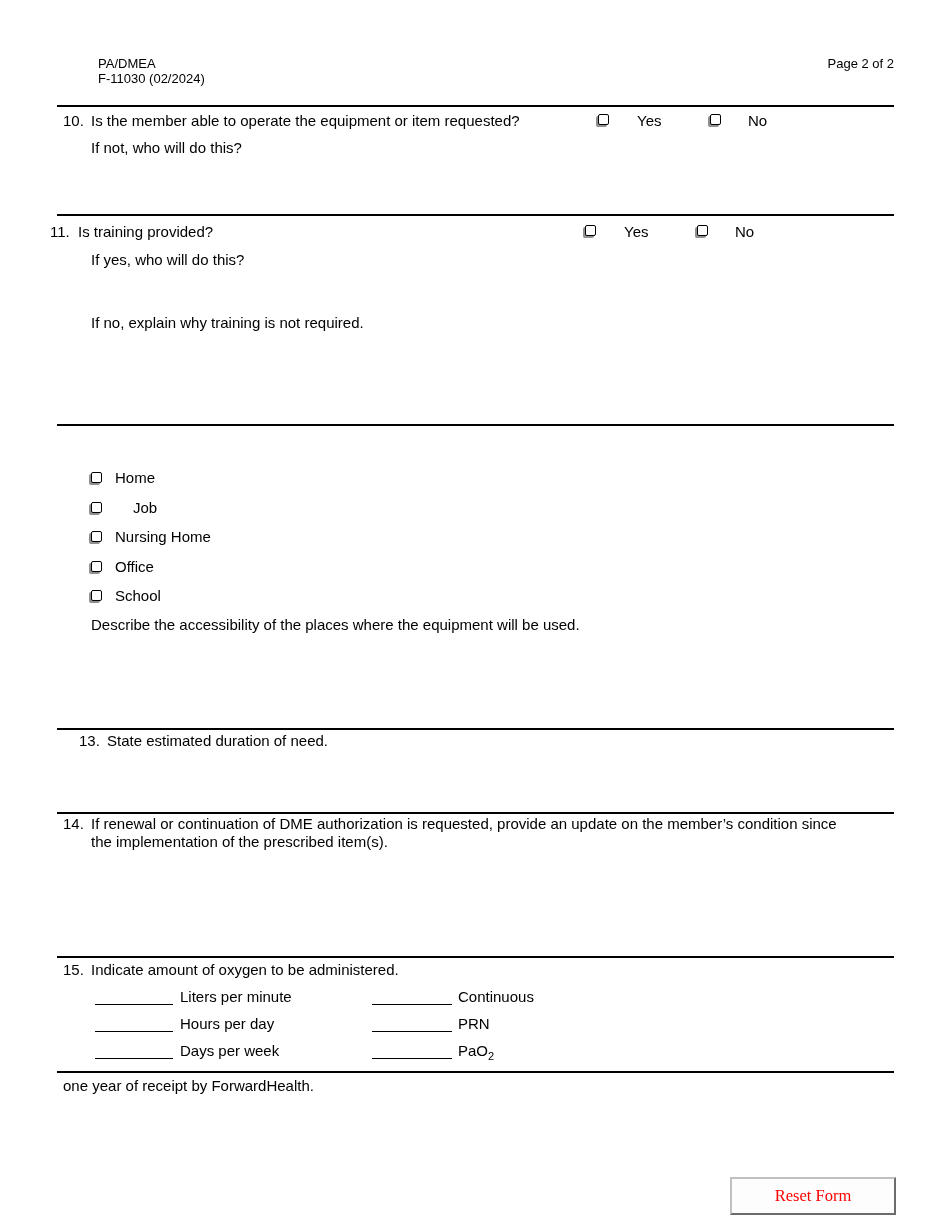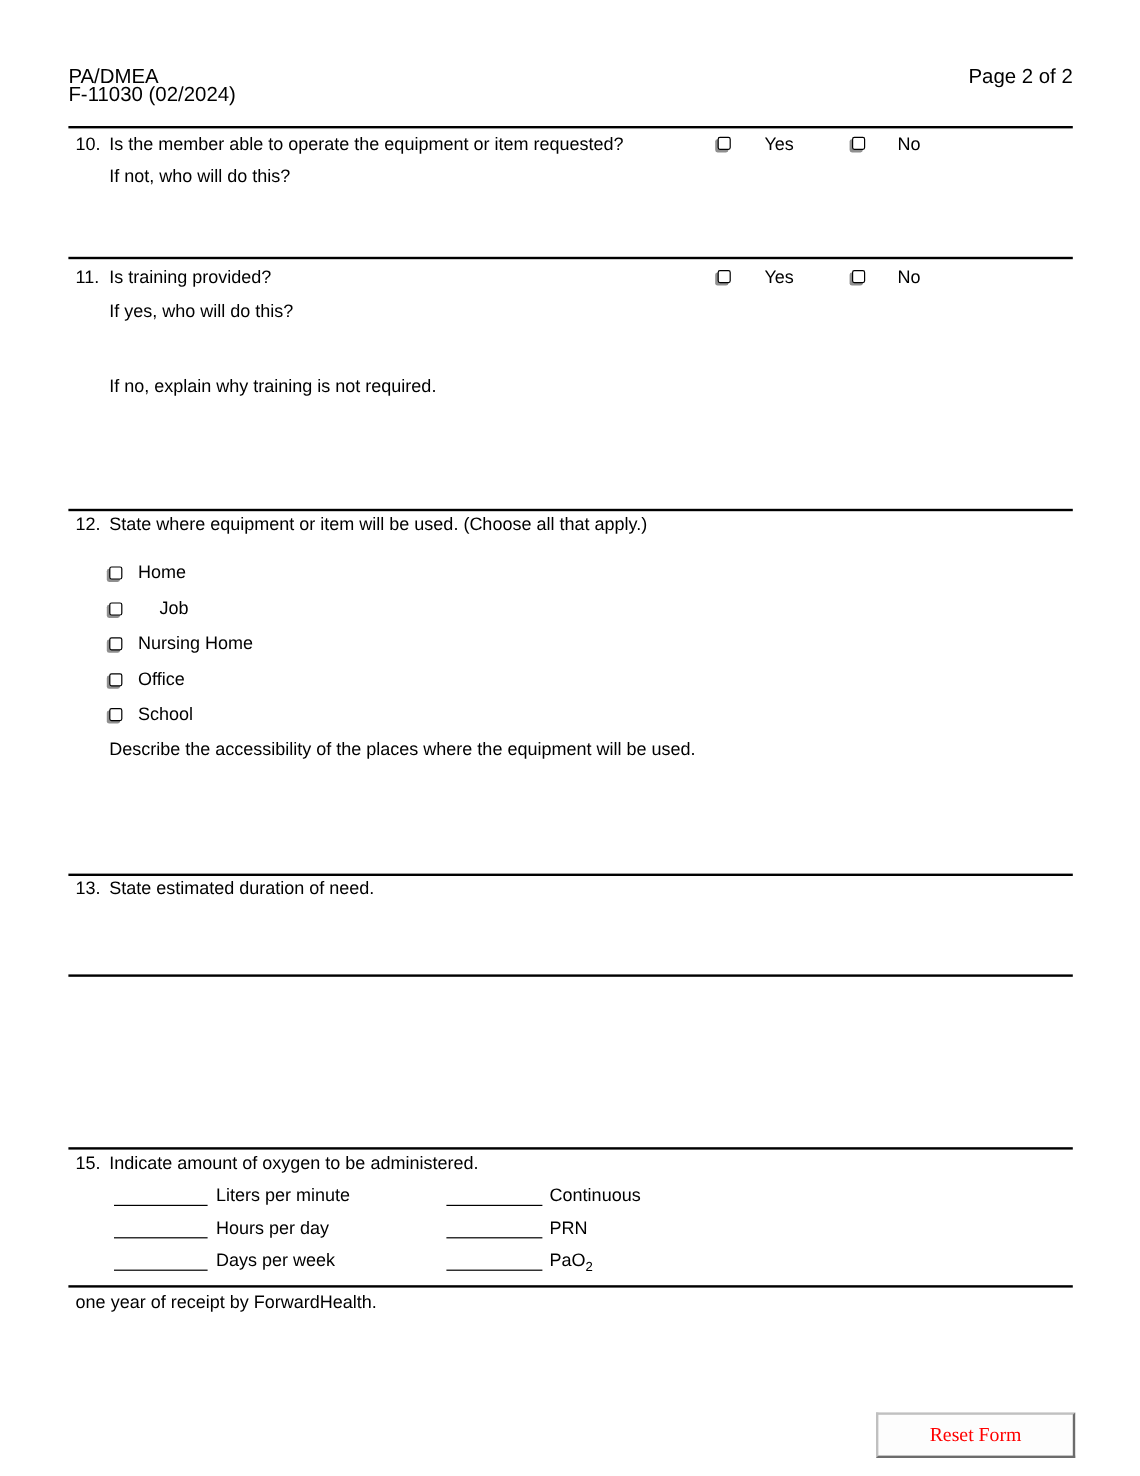--- a/index.html
+++ b/index.html
@@ -8,21 +8,21 @@
     position:relative;
     width:950px; height:1230px;
     background:#ffffff;
     font-family:"Liberation Sans", sans-serif;
     font-size:15px; color:#000;
     overflow:hidden;
   }
   .abs { position:absolute; }
   .hline { position:absolute; left:57px; width:837px; height:1.5px; background:#000; }
   .row { position:absolute; line-height:16px; }
-  .hdr { font-size:17px; line-height:15px; }
+  .hdr { font-size:13px; line-height:15px;margin-left:41px; }
   .qrow { display:flex; }
   .qnum { width:28px; flex-shrink:0; }
   .qtext { flex:1; }
   .cb {
     display:inline-block; width:11px; height:11px;
     border:1.8px solid #000; border-radius:2px; background:#fff;
     box-shadow:-2px 2px 0 #8f8f8f;
     vertical-align:middle;
   }
   .yn-cb { position:absolute; top:1px; }
@@ -72,39 +72,35 @@
     </div>
     <span class="cb yn-cb" style="left:535px;"></span>
     <span class="yn-label" style="left:574px;">Yes</span>
     <span class="cb yn-cb" style="left:647px;"></span>
     <span class="yn-label" style="left:685px;">No</span>
   </div>
   <div class="row" style="left:91px; top:140px;">If not, who will do this?</div>
 
   <div class="hline" style="top:214px;"></div>
 
-  <div class="row" style="left:63px; top:224px; width:831px;">
+  <div class="row" style="left:50px; top:224px; width:831px;">
     <div class="qrow">
       <span class="qnum">11.</span>
       <span class="qtext">Is training provided?</span>
     </div>
     <span class="cb yn-cb" style="left:535px;"></span>
     <span class="yn-label" style="left:574px;">Yes</span>
     <span class="cb yn-cb" style="left:647px;"></span>
     <span class="yn-label" style="left:685px;">No</span>
   </div>
   <div class="row" style="left:91px; top:252px;">If yes, who will do this?</div>
   <div class="row" style="left:91px; top:315px;">If no, explain why training is not required.</div>
 
   <div class="hline" style="top:424px;"></div>
 
-  <div class="row qrow" style="left:63px; top:430px; width:831px;">
-    <span class="qnum">12.</span>
-    <span class="qtext">State where equipment or item will be used. (Choose all that apply.)</span>
-  </div>
   <div class="row optrow" style="left:91px; top:470px;">
     <span class="cb"></span>
     <span class="optlabel">Home</span>
   </div>
   <div class="row optrow" style="left:91px; top:500px;gap:18px;">
     <span class="cb"></span>
     <span class="optlabel">Job</span>
   </div>
   <div class="row optrow" style="left:91px; top:529px;">
     <span class="cb"></span>
@@ -115,27 +111,34 @@
     <span class="optlabel">Office</span>
   </div>
   <div class="row optrow" style="left:91px; top:588px;">
     <span class="cb"></span>
     <span class="optlabel">School</span>
   </div>
   <div class="row" style="left:91px; top:617px;">Describe the accessibility of the places where the equipment will be used.</div>
 
   <div class="hline" style="top:728px;"></div>
 
-  <div class="row qrow" style="left:63px; top:733px; width:831px;">
+  <div class="row qrow" style="left:79px; top:733px; width:831px;">
     <span class="qnum">13.</span>
     <span class="qtext">State estimated duration of need.</span>
   </div>
 
   <div class="hline" style="top:812px;"></div>
 
+  <div class="row qrow ml18" style="left:63px; top:815px; width:831px;">
+    <span class="qnum">14.</span>
+    <span class="qtext">
+      <div>If renewal or continuation of DME authorization is requested, provide an update on the member’s condition since</div>
+      <div>the implementation of the prescribed item(s).</div>
+    </span>
+  </div>
 
   <div class="hline" style="top:956px;"></div>
 
   <div class="row qrow" style="left:63px; top:962px; width:831px;">
     <span class="qnum">15.</span>
     <span class="qtext">Indicate amount of oxygen to be administered.</span>
   </div>
 
   <div class="oxyrow" style="left:95px; top:989px; width:520px;">
     <span class="blank" style="left:0; width:78px;"></span>

